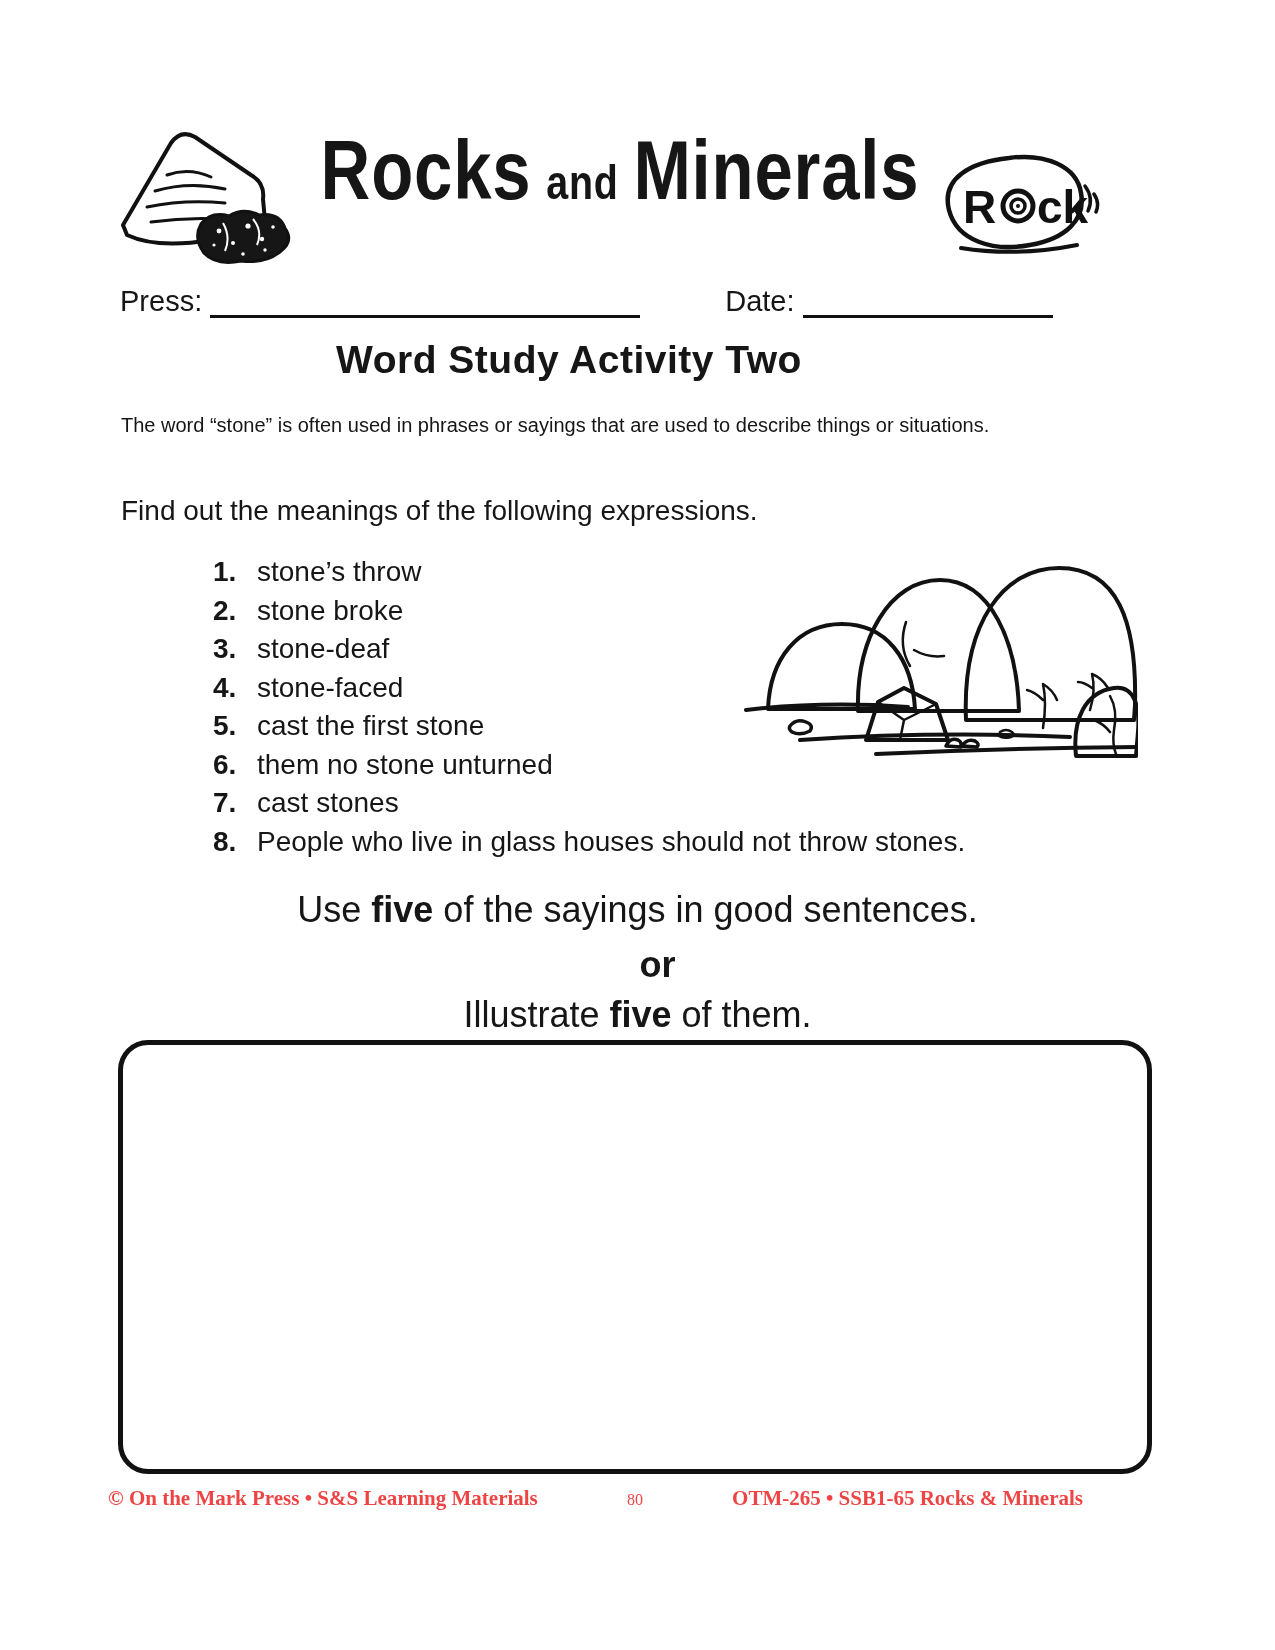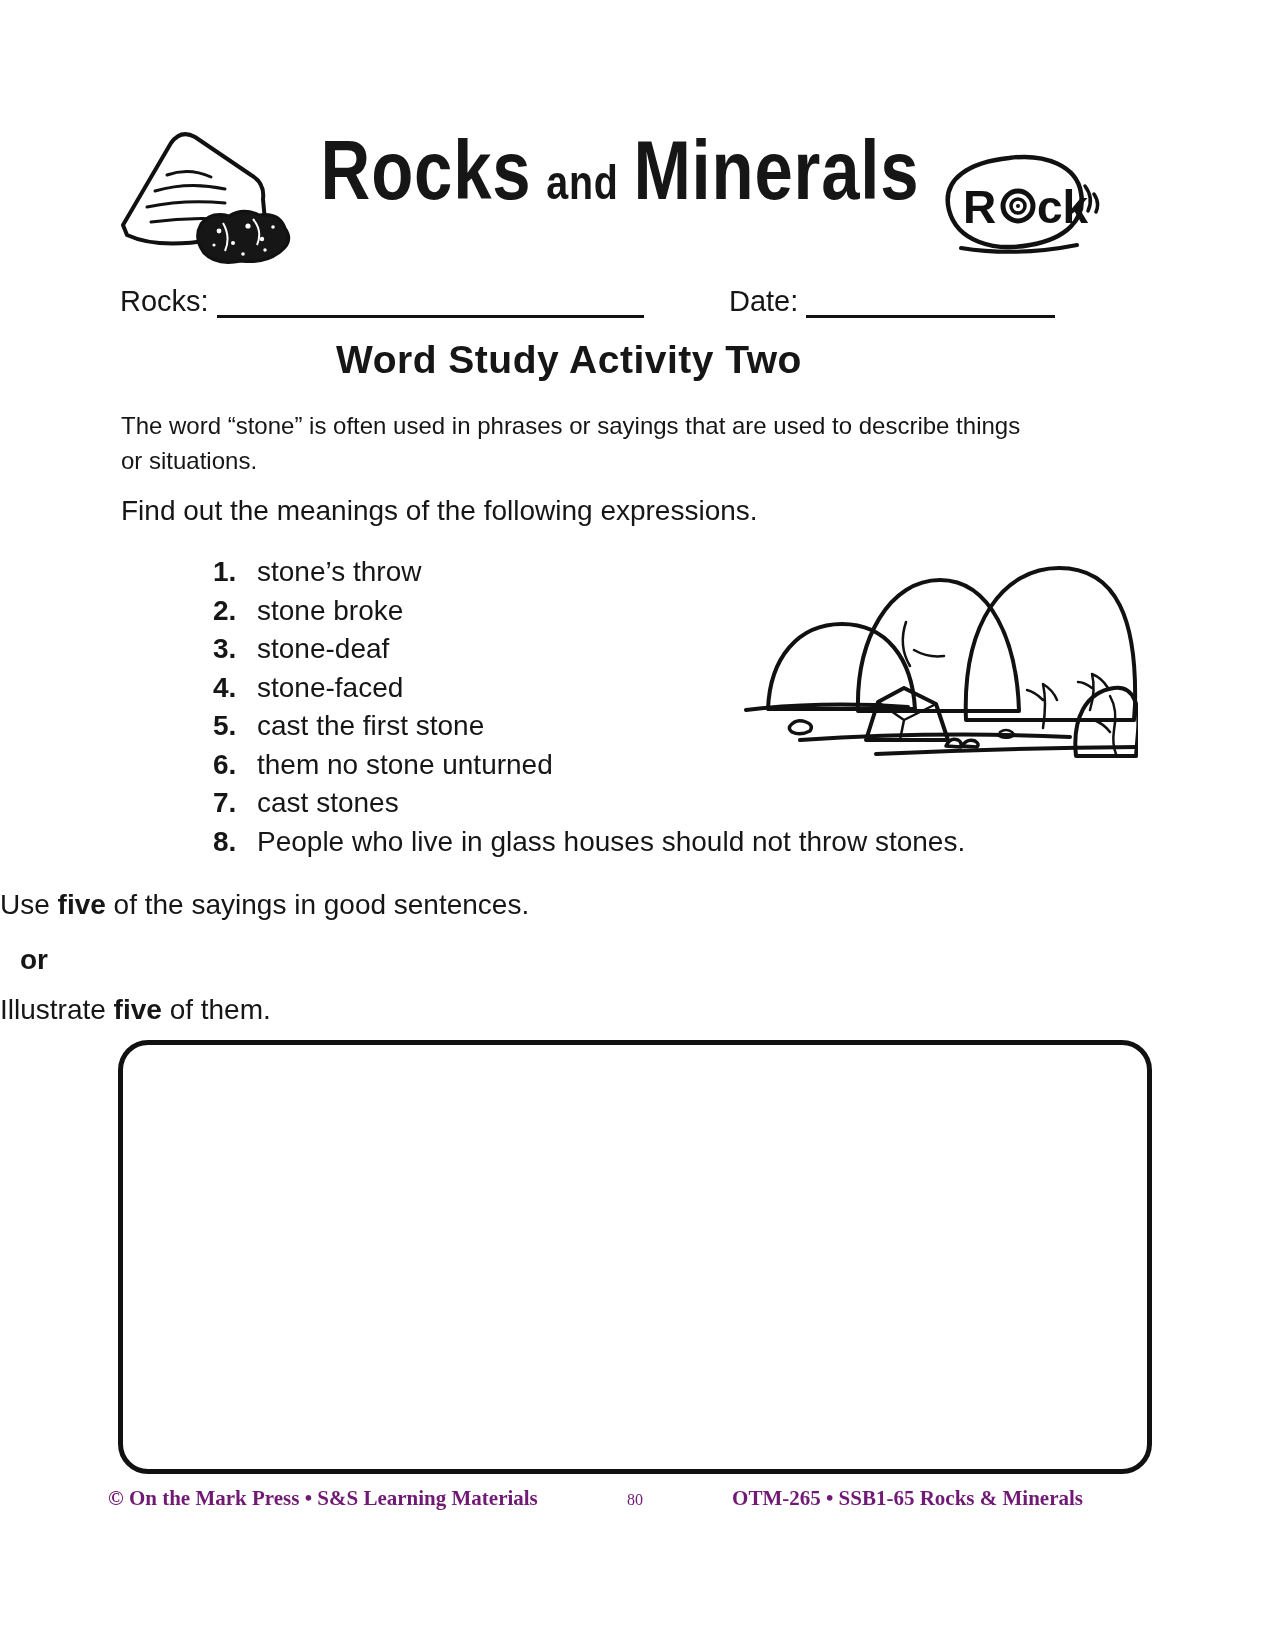--- a/index.html
+++ b/index.html
@@ -40,51 +40,51 @@
 
   
   .activity-title {
     position:absolute; left:0; top:338px; width:1138px;
     text-align:center; font-size:39px; font-weight:800; letter-spacing:0.5px;
   }
 
   
   .intro {
     position:absolute; left:121px; top:408px; width:910px;
-    font-size:24px; line-height:35px;
+    font-size:20px; line-height:35px;
   }
   .instruction {
     position:absolute; left:121px; top:495px; width:910px;
     font-size:28px;
   }
 
   .expr-list { position:absolute; left:213px; top:556px; width:860px; list-style:none; }
   .expr-item { display:flex; height:38.5px; align-items:flex-start; font-size:28px; }
   .expr-num  { font-weight:bold; width:44px; flex:none; }
 
   .boulders { position:absolute; left:738px; top:560px; }
 
-  .center-line { position:absolute; left:0; width:1275px; font-size:28px; }
+  .center-line { position:absolute; left:0; width:1275px; text-align:center; font-size:36px; }
   .use-line        { top:889px; }
   .or-line         { top:944px; font-weight:bold;margin-left:20px; }
   .illustrate-line { top:994px; }
   .bold-word { font-weight:bold; }
 
   
   .drawing-box {
     position:absolute; left:118px; top:1040px; width:1034px; height:434px;
     border:5px solid #111; border-radius:30px; background:#fff;
   }
 
   
   .footer {
     position:absolute; left:108px; top:1486px; width:975px;
     display:flex; justify-content:space-between; align-items:baseline;
     font-family:"Liberation Serif", serif; font-weight:bold; font-size:21px;
-    color:#701a75;
+    color:#ef4444;
   }
   .footer .page-num { font-weight:normal; font-size:16px; }
 
   svg .ink   { stroke:#111; fill:none; stroke-linecap:round; stroke-linejoin:round; }
 </style>
 </head>
 <body>
 
 <div class="page">
 
@@ -134,21 +134,21 @@
       <g>
         <circle cx="93" cy="58" r="15" class="ink" stroke-width="5"></circle>
         <circle cx="93" cy="58" r="7" class="ink" stroke-width="3.5"></circle>
         <circle cx="93" cy="58" r="2" fill="#111"></circle>
       </g>
       <text x="112" y="75" font-family="Liberation Sans, sans-serif" font-weight="bold" font-size="46" fill="#111">ck</text>
     </svg>
   </div>
 
   <div class="form-row">
-    <span class="form-label">Rocks:</span>
+    <span class="form-label">Press:</span>
     <span class="write-line name-line"></span>
     <span class="form-gap"></span>
     <span class="form-label">Date:</span>
     <span class="write-line date-line"></span>
   </div>
 
   <div class="activity-title">Word Study Activity Two</div>
 
   <p class="intro">The word “stone” is often used in phrases or sayings that are used to describe things or situations.</p>
   <p class="instruction">Find out the meanings of the following expressions.</p>

